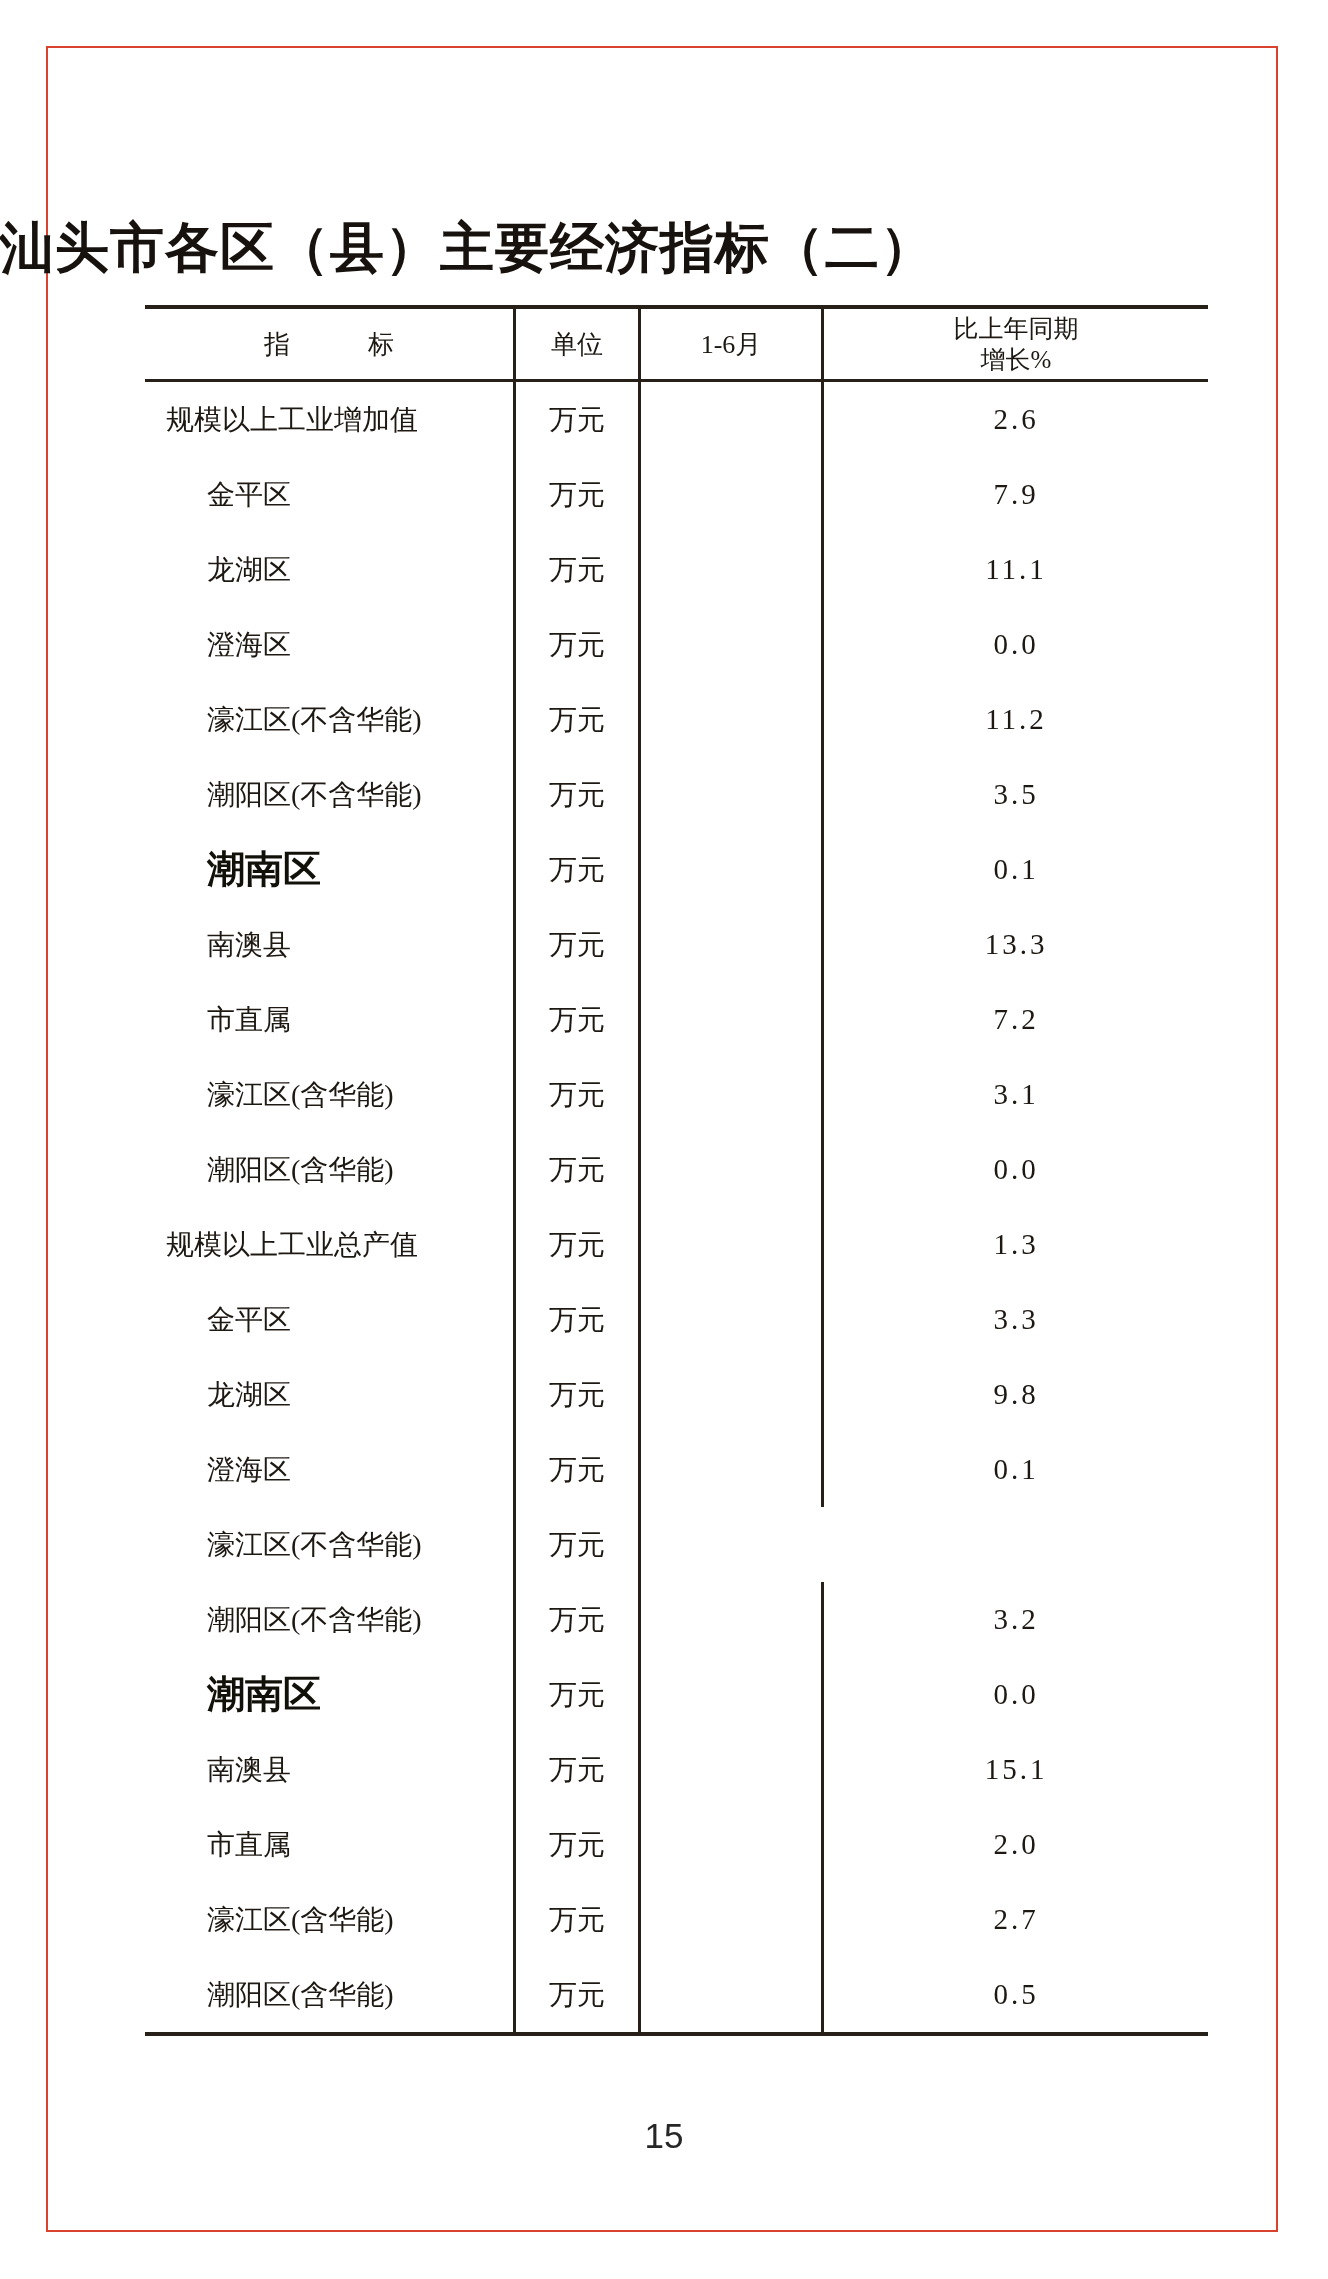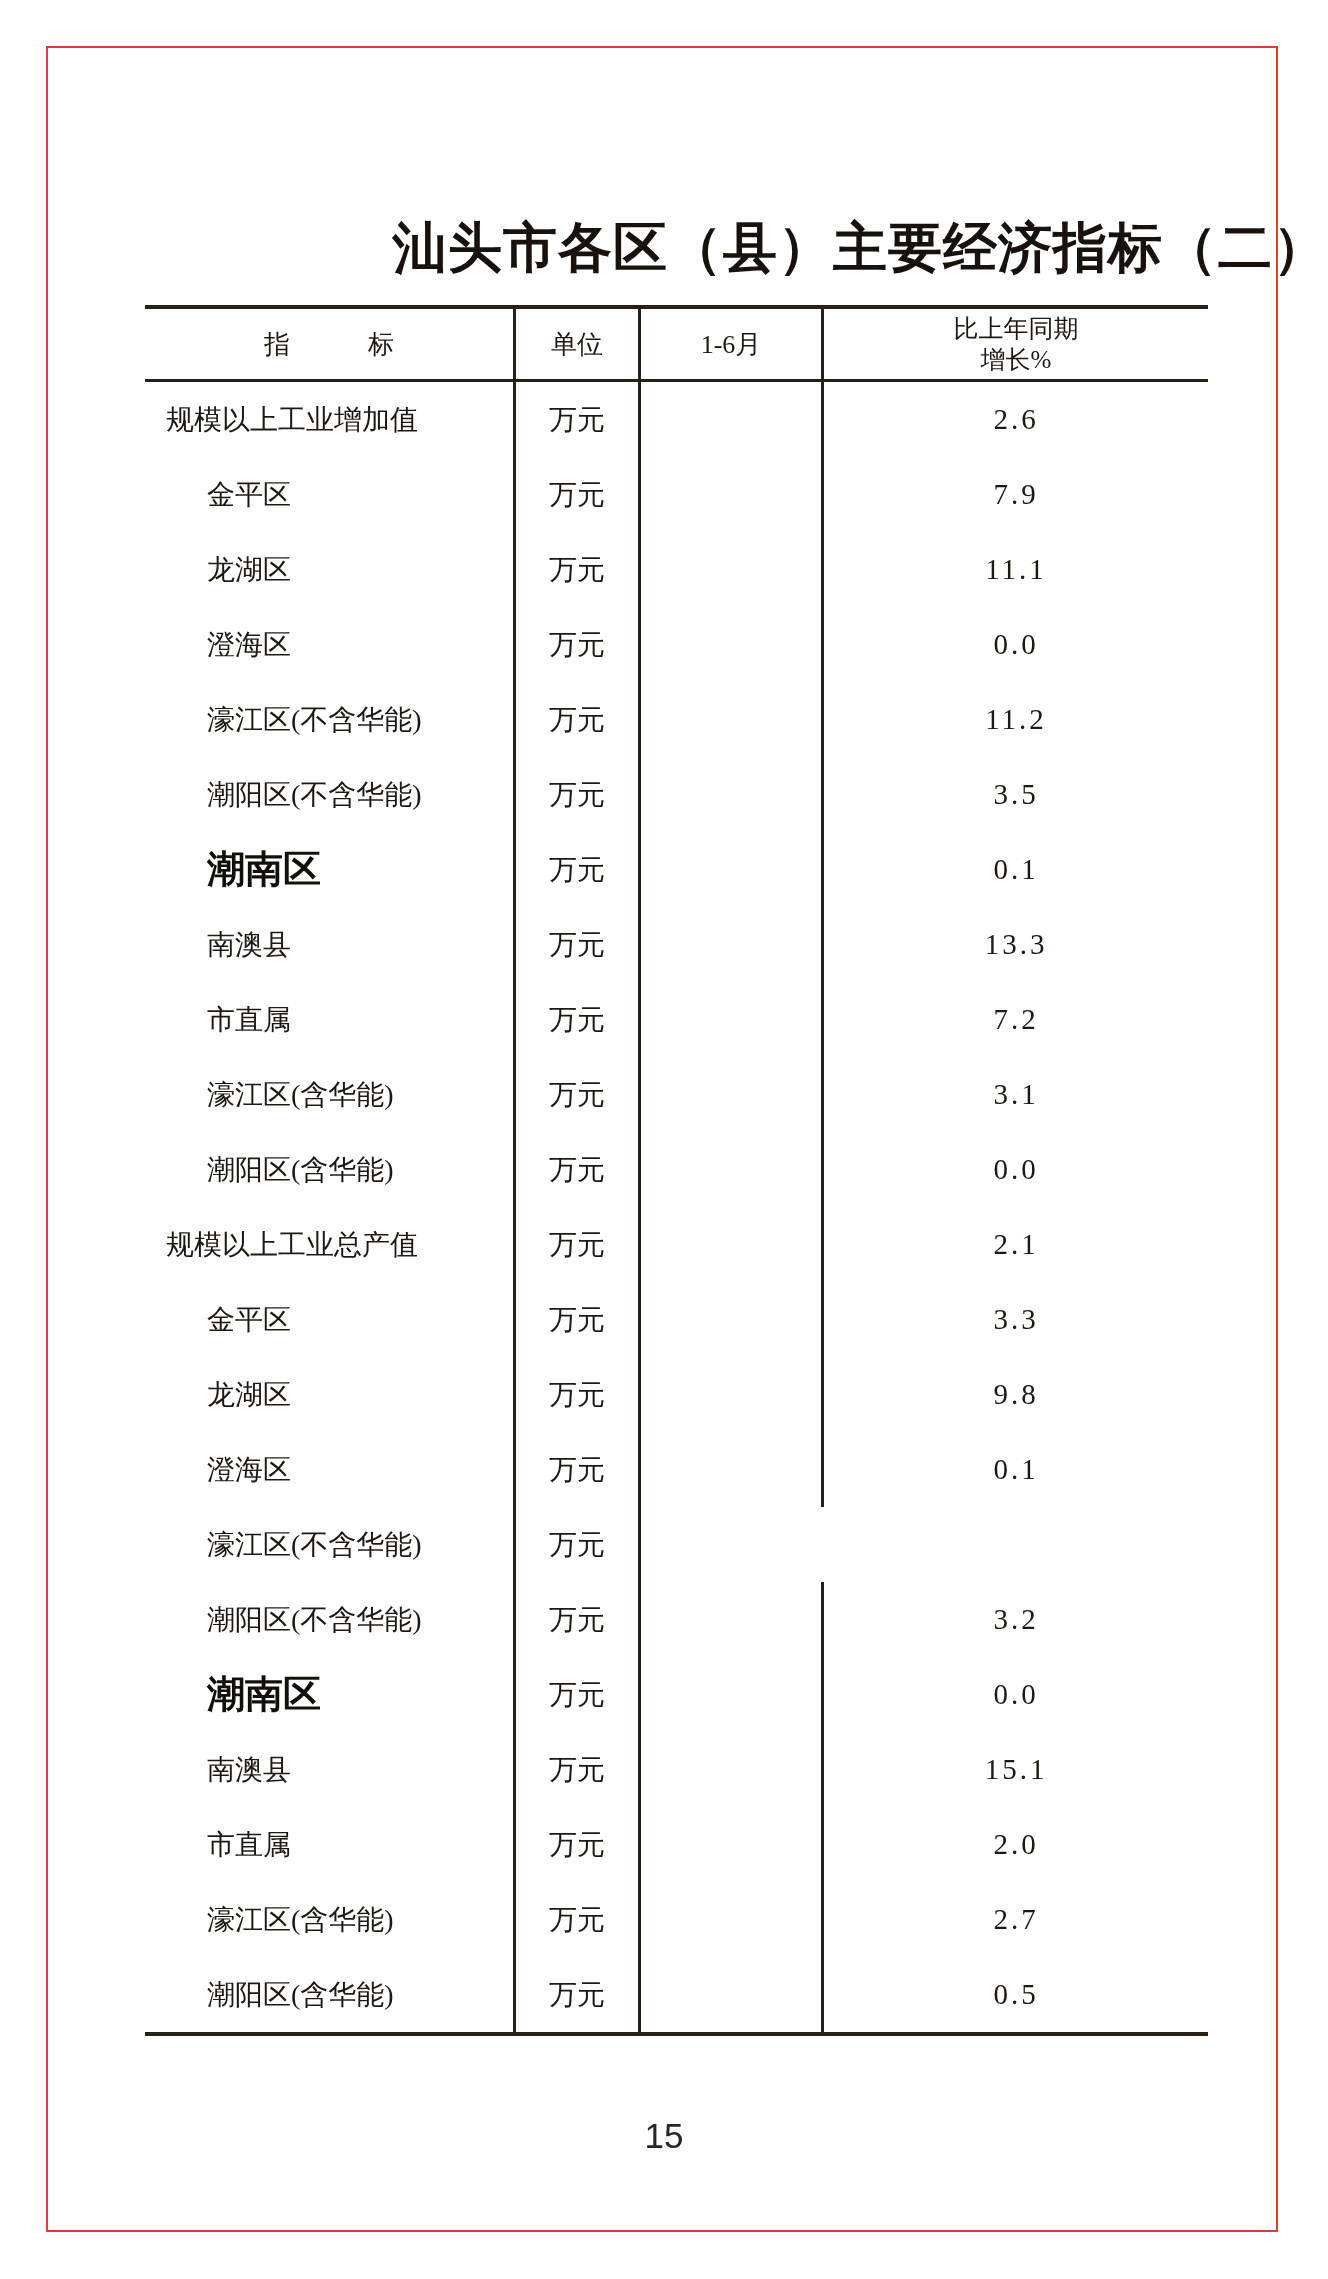--- a/index.html
+++ b/index.html
@@ -24,21 +24,21 @@
     border: 2px solid #d8422f;
     box-sizing: border-box;
     pointer-events: none;
   }
   .title {
     position: absolute;
     top: 212px;
     left: 0;
     width: 100%;
     margin: 0;
-    text-align: right;
+    text-align: left;
     font-size: 54px;
     font-weight: 700;
     letter-spacing: 1px;
     color: #17120e;
     font-family: "Liberation Serif", serif;
   }
   .table {
     position: absolute;
     left: 145px;
     top: 305px;
@@ -192,21 +192,21 @@
     <div class="cell c1">潮阳区(含华能)</div>
     <div class="cell c2">万元</div>
     <div class="cell c3"></div>
     <div class="cell c4">0.0</div>
   </div>
 
   <div class="row top-level">
     <div class="cell c1">规模以上工业总产值</div>
     <div class="cell c2">万元</div>
     <div class="cell c3"></div>
-    <div class="cell c4">2.1</div>
+    <div class="cell c4">1.3</div>
   </div>
 
   <div class="row">
     <div class="cell c1">金平区</div>
     <div class="cell c2">万元</div>
     <div class="cell c3"></div>
     <div class="cell c4">3.3</div>
   </div>
 
   <div class="row">

